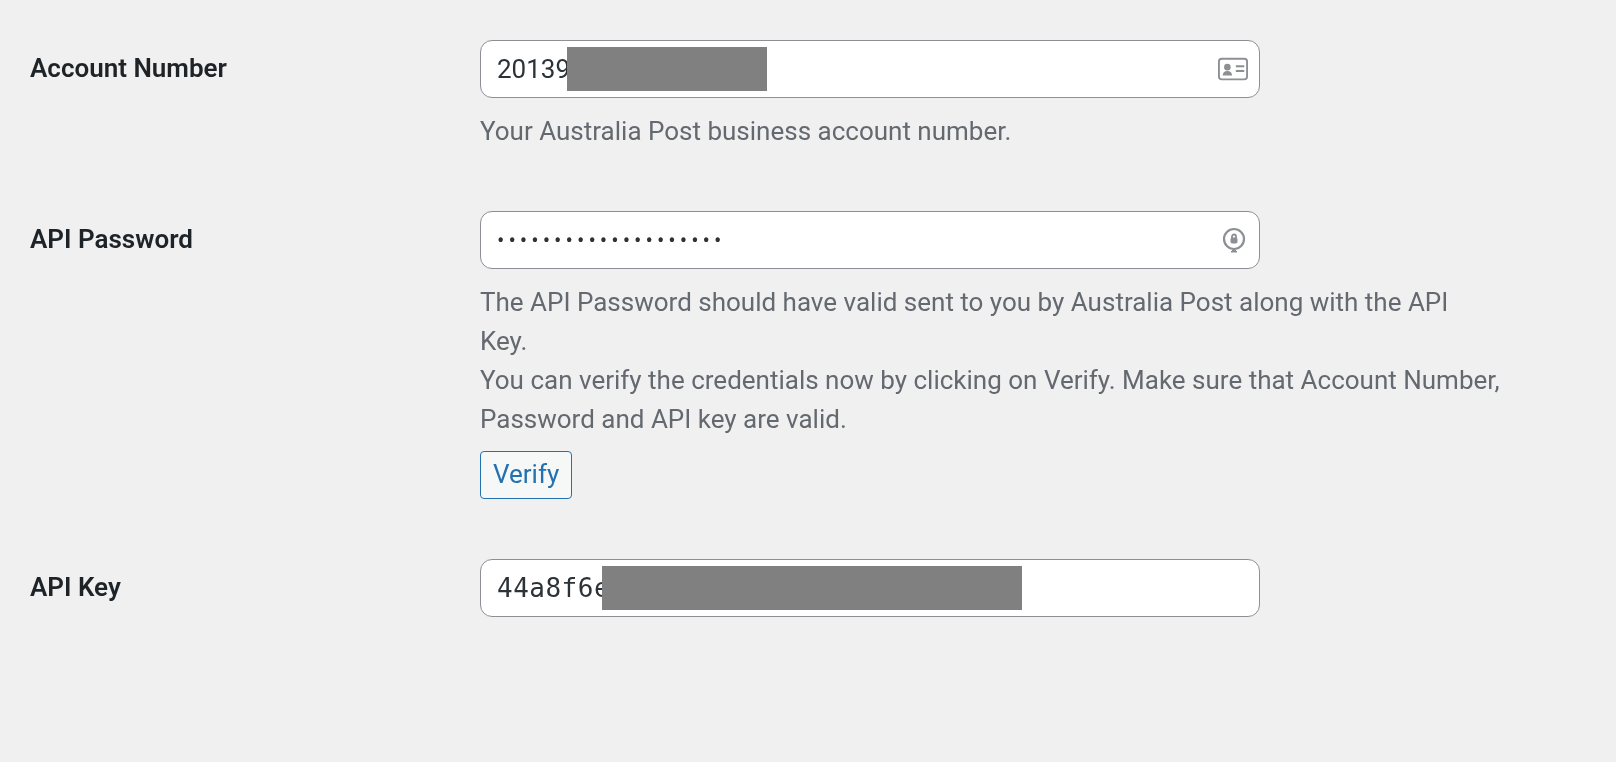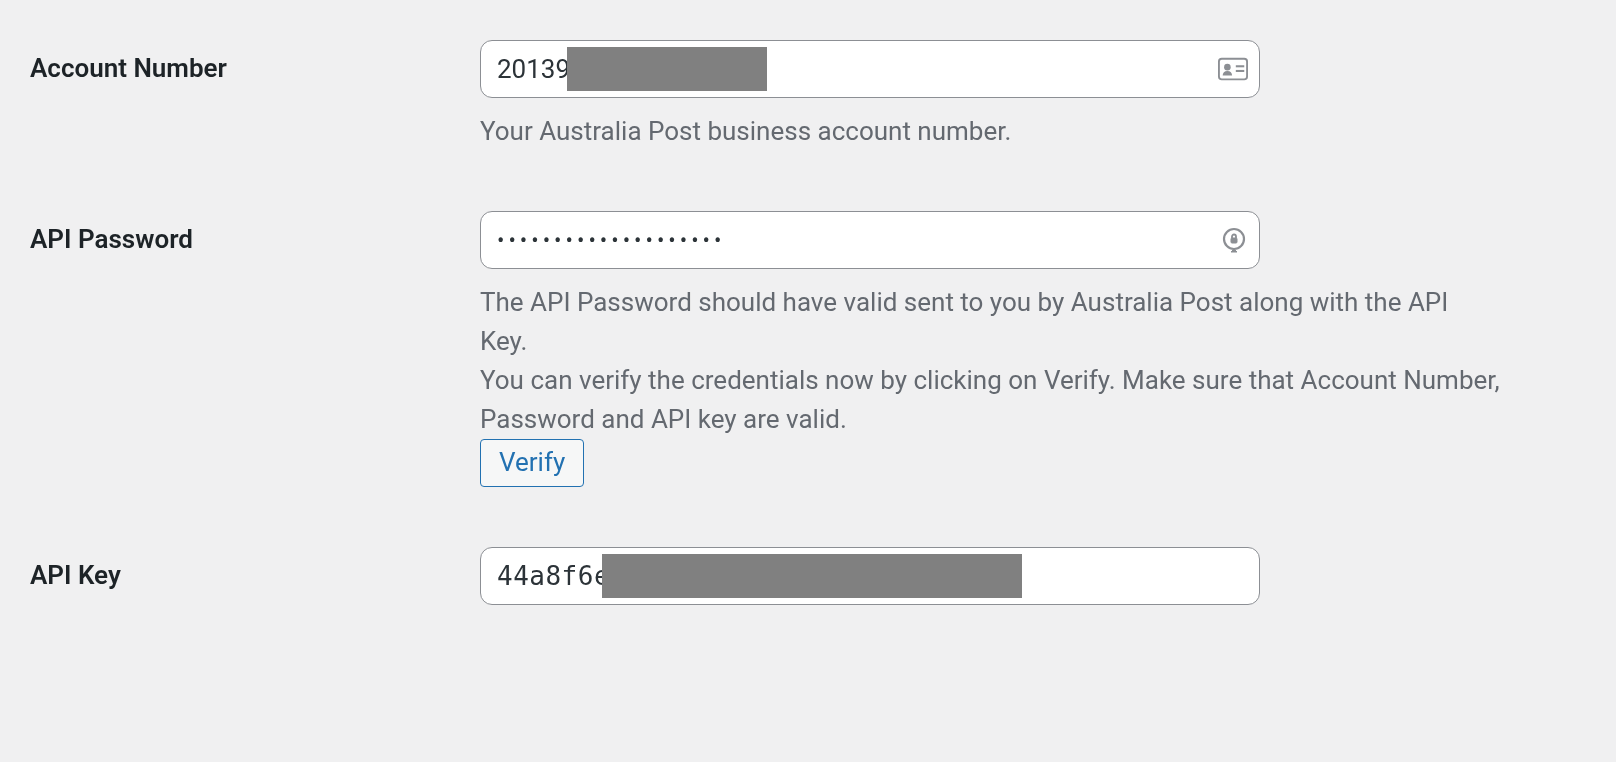--- a/index.html
+++ b/index.html
@@ -90,24 +90,25 @@
       line-height: 1.5;
       max-width: 1020px;
     }
     .help-text p {
       margin-bottom: 0;
     }
     .verify-line {
       display: flex;
       align-items: center;
       flex-wrap: wrap;
+      gap: 12px;
     }
     .btn-secondary {
       display: inline-block;
-      padding: 6px 18px;
+      padding: 6px 12px;
       font-size: 26px;
       color: #2271b1;
       background: #f6f7f7;
       border: 1.5px solid #2271b1;
       border-radius: 4px;
       cursor: pointer;
       font-family: inherit;
       line-height: 1.3;
     }
     .link {

